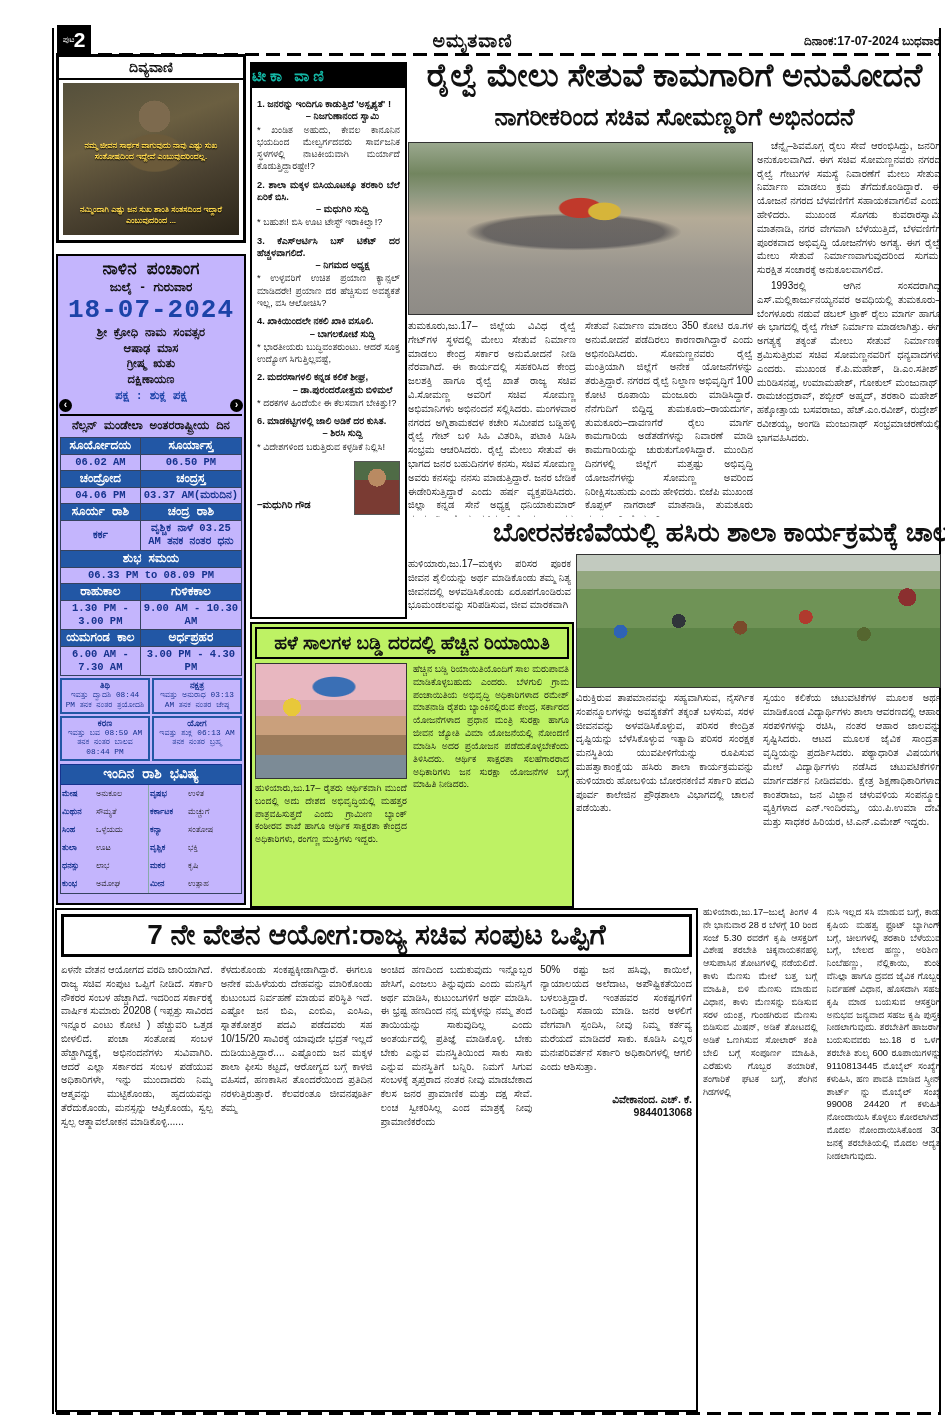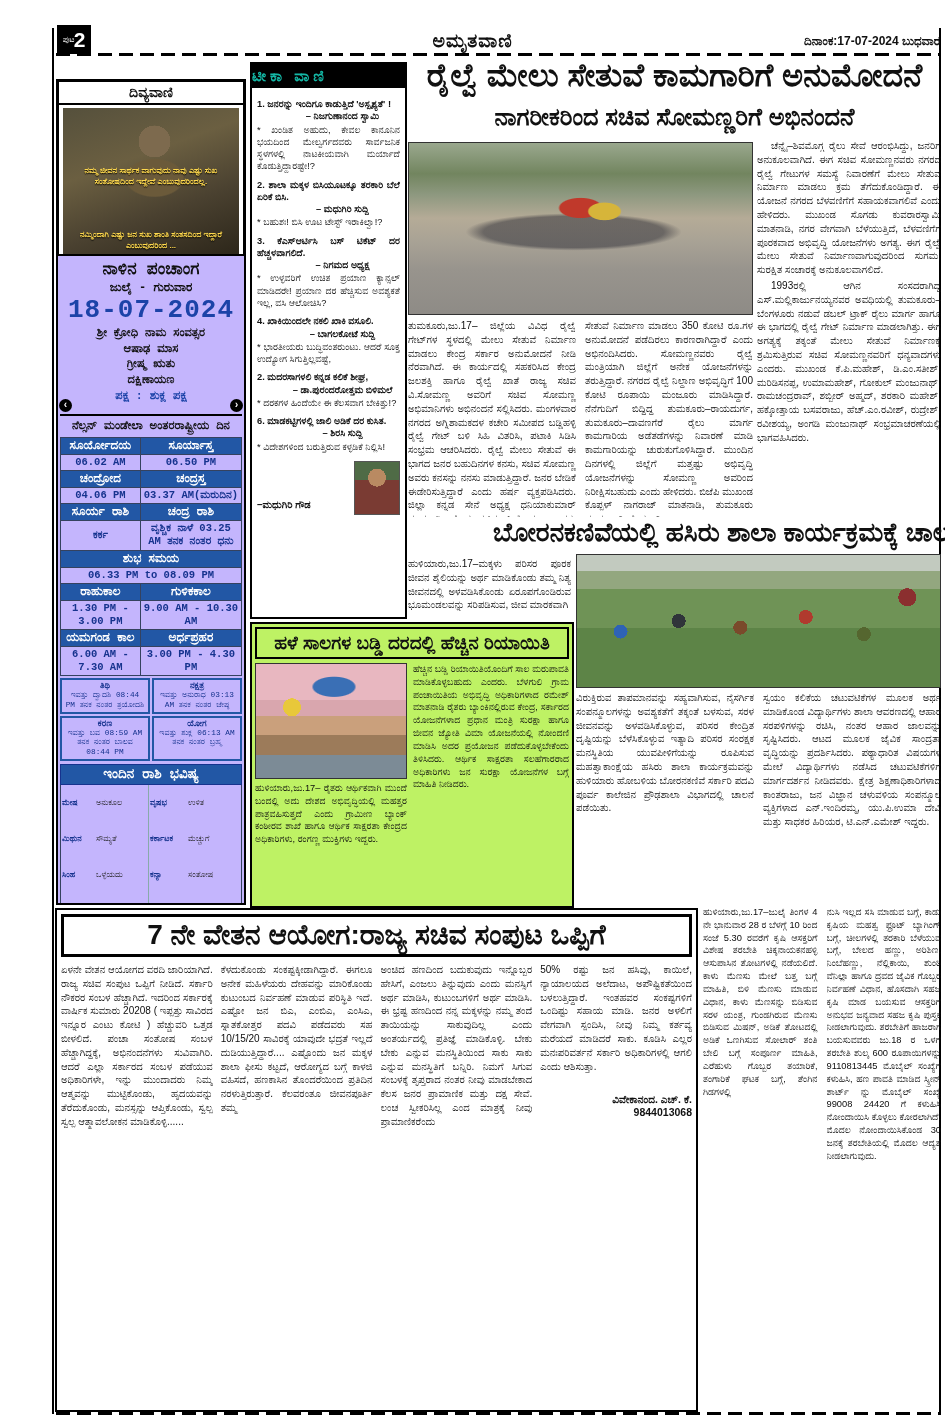--- a/index.html
+++ b/index.html
@@ -20,21 +20,21 @@
   .masthead{left:0;top:30px;width:945px;text-align:center;font-size:19px;font-weight:bold;letter-spacing:1px;}
   .dateline{left:700px;top:34px;width:240px;text-align:right;font-size:12px;font-weight:bold;}
 
   
   .bt{font-size:10px;line-height:1.38;text-align:justify;color:#0c0c0c;overflow:hidden;}
   .bt p{margin:0 0 2px 0;text-indent:14px;}
   .cols2{display:flex;gap:9px;}
   .cols2>div{flex:1;}
 
   
-  .divyavani{left:56px;top:79px;width:190px;height:189px;border:3px solid #000;background:#fff;box-sizing:border-box;}
+  .divyavani{left:56px;top:54px;width:190px;height:189px;border:3px solid #000;background:#fff;box-sizing:border-box;}
   .divy-title{font-size:14px;font-weight:bold;text-align:center;padding:2px 0;border-bottom:2px solid #000;}
   .ambedkar{position:relative;width:176px;height:152px;margin:3px auto 0;
      background:
        radial-gradient(circle 16px at 52% 22%,#7d6a4e 0 99%,transparent 100%),
        radial-gradient(ellipse 40px 26px at 52% 46%,#6b5a3a 0 70%,transparent 75%),
        linear-gradient(160deg,#55503c 0%,#6b5f41 35%,#4a4130 65%,#2a2418 100%);}
   .quote{position:absolute;left:4px;right:4px;text-align:center;color:#ffd94d;
          font-size:8px;font-weight:bold;line-height:1.35;text-shadow:0 1px 1px #000;}
   .q1{top:58px;} .q2{bottom:8px;}
 
@@ -54,21 +54,21 @@
   .ptable td{border:1px solid #35425f;}
   .ph{background:#2257a5;color:#fff;font-weight:bold;font-size:12px;text-align:center;padding:1px 0;}
   .pv{color:#16338e;font-weight:bold;font-size:10.5px;text-align:center;padding:1px;line-height:1.25;}
   .pcellgrid{display:grid;grid-template-columns:1fr 1fr;gap:2px;margin-top:2px;}
   .pcell{border:2px solid #2257a5;padding:1px 2px;text-align:center;color:#16338e;overflow:hidden;}
   .pcell .lb{font-size:8.5px;font-weight:bold;}
   .pcell .tx{font-size:7.8px;line-height:1.25;}
   .rashi-head{background:#2257a5;color:#fff;font-weight:bold;font-size:13.5px;text-align:center;
               padding:2px 0;margin-top:3px;border:1px solid #16338e;}
   .rashi-grid{display:grid;grid-template-columns:34px 1fr 38px 1fr;border:1px solid #35425f;border-top:none;}
-  .rashi-grid span{font-size:8px;padding:13px 1px;overflow:hidden;white-space:nowrap;}
+  .rashi-grid span{font-size:8px;padding:4px 1px;overflow:hidden;white-space:nowrap;}
   .rz{color:#16338e;font-weight:bold;}
   .rv{color:#222;}
   .rg-l{border-right:1px solid #8aa;} 
 
   
   .teeka{left:250px;top:62px;width:157px;height:557px;border:2px solid #000;box-sizing:border-box;background:#fff;overflow:hidden;}
   .teeka-head{background:#000;color:#14b8a6;font-size:15px;font-weight:bold;text-align:left;
               padding:3px 0;letter-spacing:4px;}
   .teeka-body{padding:4px 5px;font-size:9.3px;line-height:1.32;text-align:justify;}
   .tk-q{font-weight:bold;margin-top:6px;}

